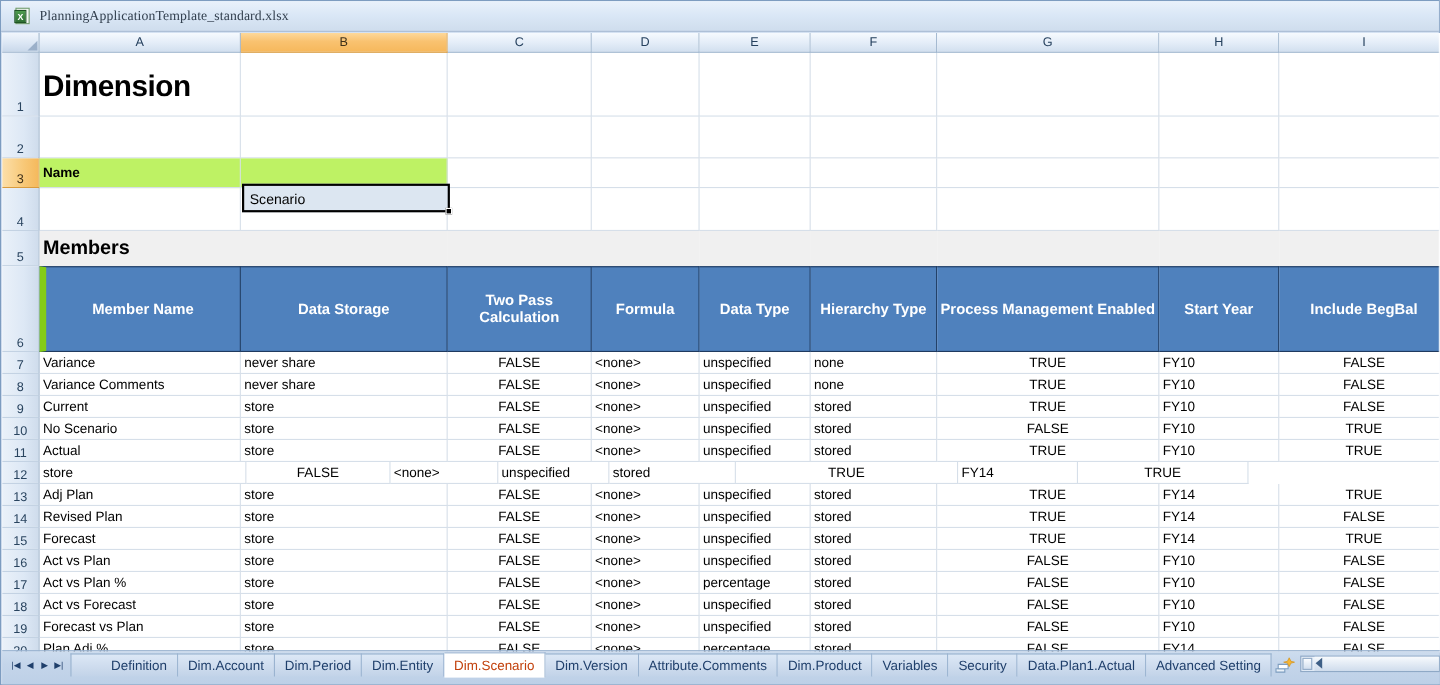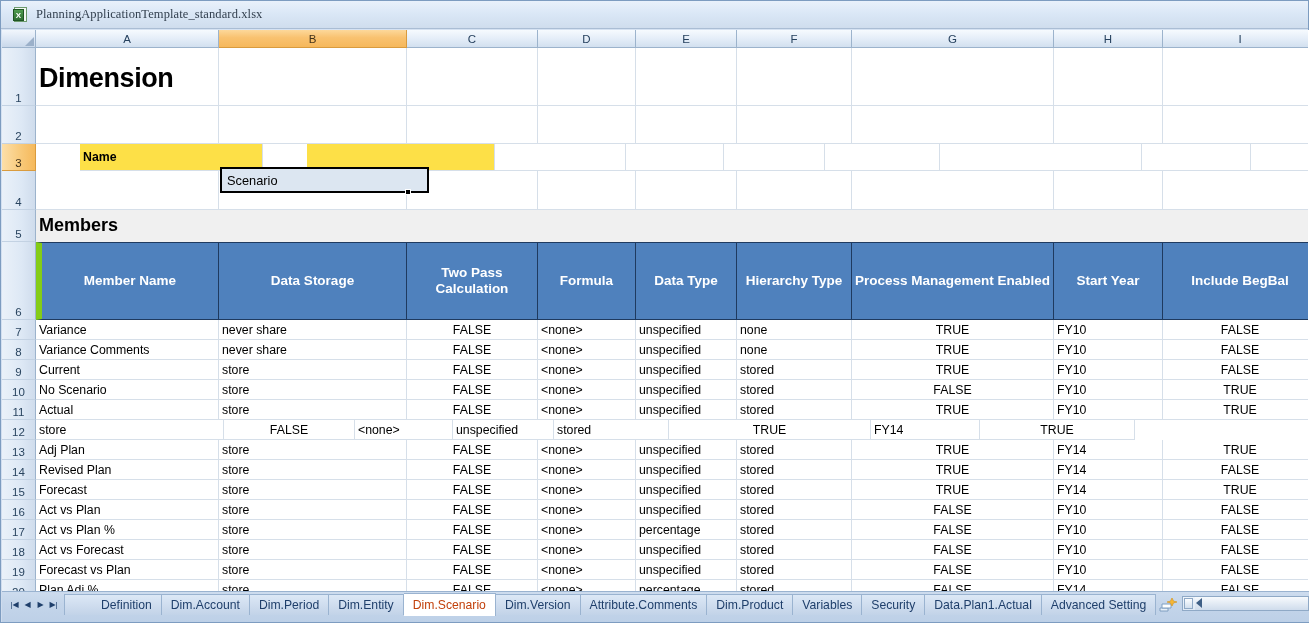--- a/index.html
+++ b/index.html
@@ -142,42 +142,42 @@
   .h3 { height: 27px; }
   .h4 { height: 39px; }
   .h5 { height: 32px; }
   .h6 { height: 78px; }
   .hd { height: 20px; }
 
   
   .title-big { font-size: 27px; font-weight: bold; letter-spacing: -0.4px; align-items: flex-start; padding-top: 15px;}
   .sect-hdr { font-size: 18px; font-weight: bold; }
   .band-gray { background: #f0f0f0; border-right-color: #f0f0f0; border-bottom-color: #f0f0f0;}
-  .band-blue { background: #fde047; margin-left: 44px; }
+  .band-blue { background: #bef264; }
   .bold { font-weight: bold; }
 
   .thead {
     background: #4f81bd; color: #ffffff;
     font-weight: bold; font-size: 13.5px;
     justify-content: center; text-align: center;
     border-right: 1px solid #1f3a5f;
     border-bottom: 1px solid #1f3a5f;
     border-top: 1px solid #1f3a5f;
     line-height: 1.18;
     white-space: normal;
     padding: 0 2px;
   }
   .thead.first { border-left: 6px solid #84cc16; }
   .ctr { justify-content: center; }
 
   
   #activecell {
     position: absolute;
     left: 218px; top: 137px;
-    width: 209px; height: 26px;
+    width: 189px; height: 26px;
     border: 2px solid #000;
     background: #dce6f1;
     display: flex; align-items: center;
     padding-left: 5px;
     font-size: 12.8px; color: #000;
     z-index: 6;
   }
   #fillhandle {
     position: absolute;
     left: 403px; top: 159px;

